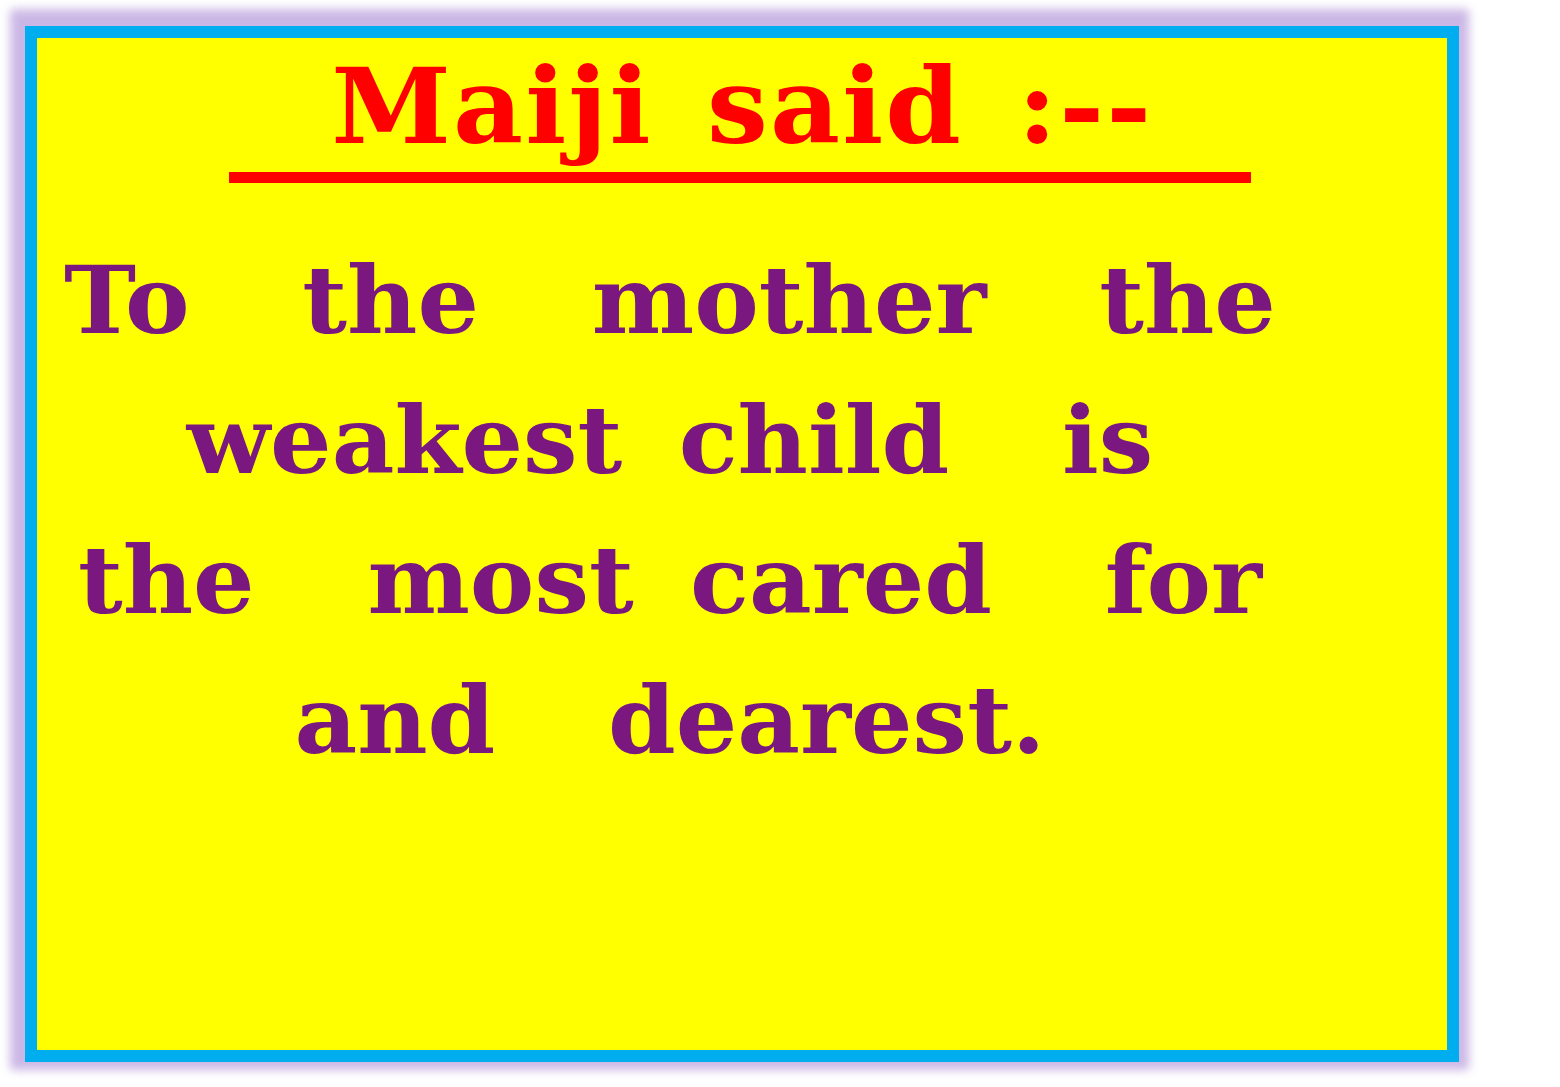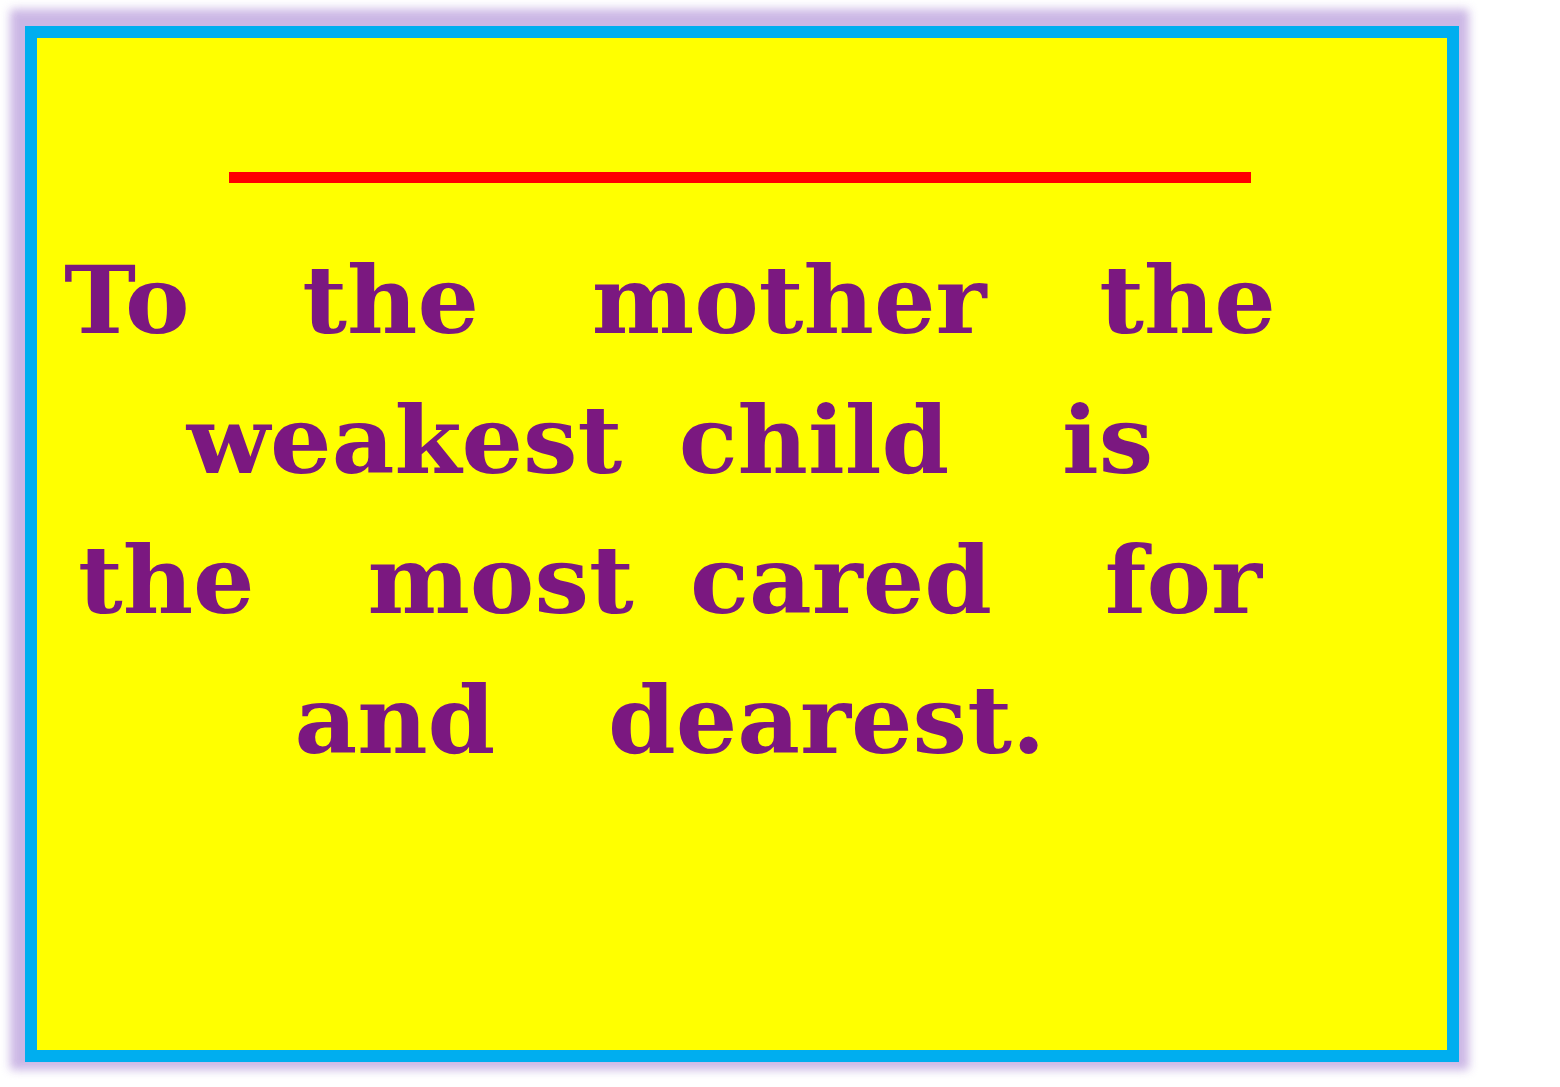--- a/index.html
+++ b/index.html
@@ -116,20 +116,23 @@
 <body>
 
 <div id="poster-root">
 
   <div id="outer-border"></div>
 
   <div id="inner-border"></div>
 
   <div id="content-area">
 
+    <div id="title-block">
+      <span id="title-text">Maiji said :--</span>
+    </div>
     <div id="title-underline"></div>
 
     <div id="quote-block">
       <div class="quote-line">To  the  mother  the</div>
       <div class="quote-line">weakest child  is</div>
       <div class="quote-line">the  most cared  for</div>
       <div class="quote-line">and  dearest.</div>
     </div>
 
   </div>

